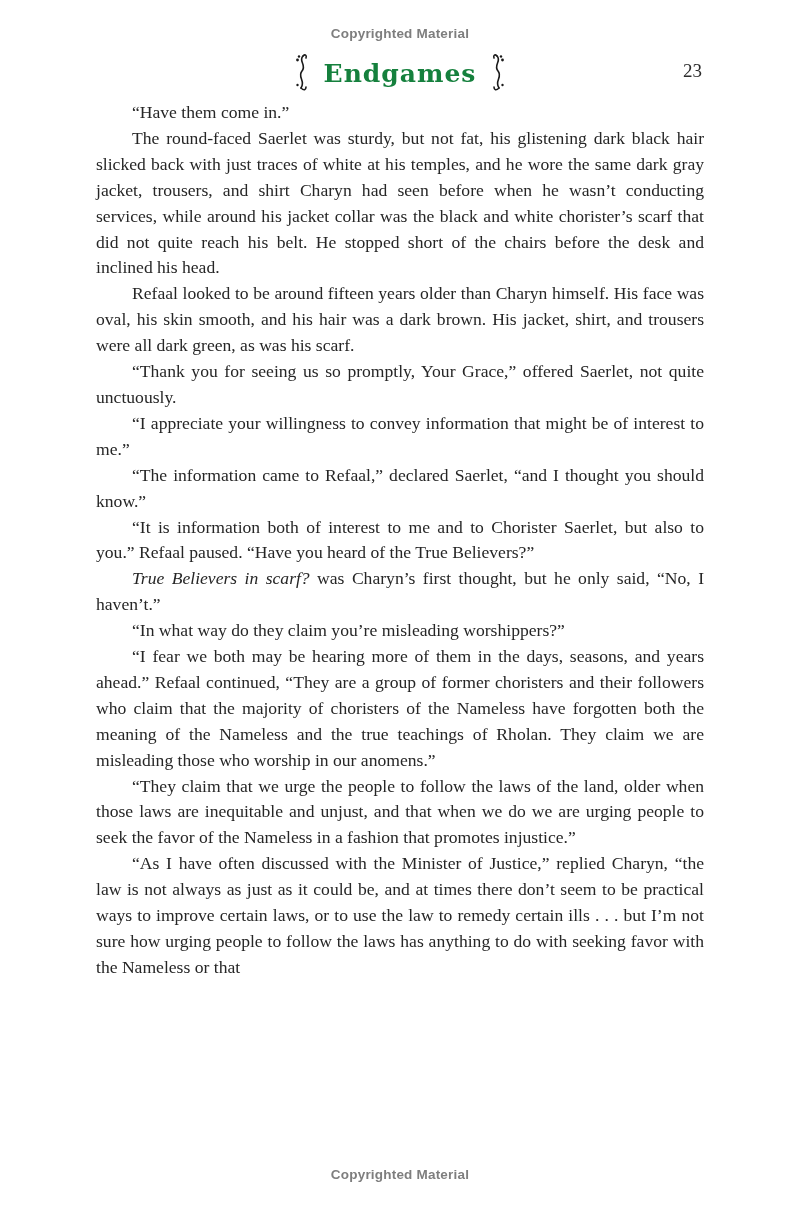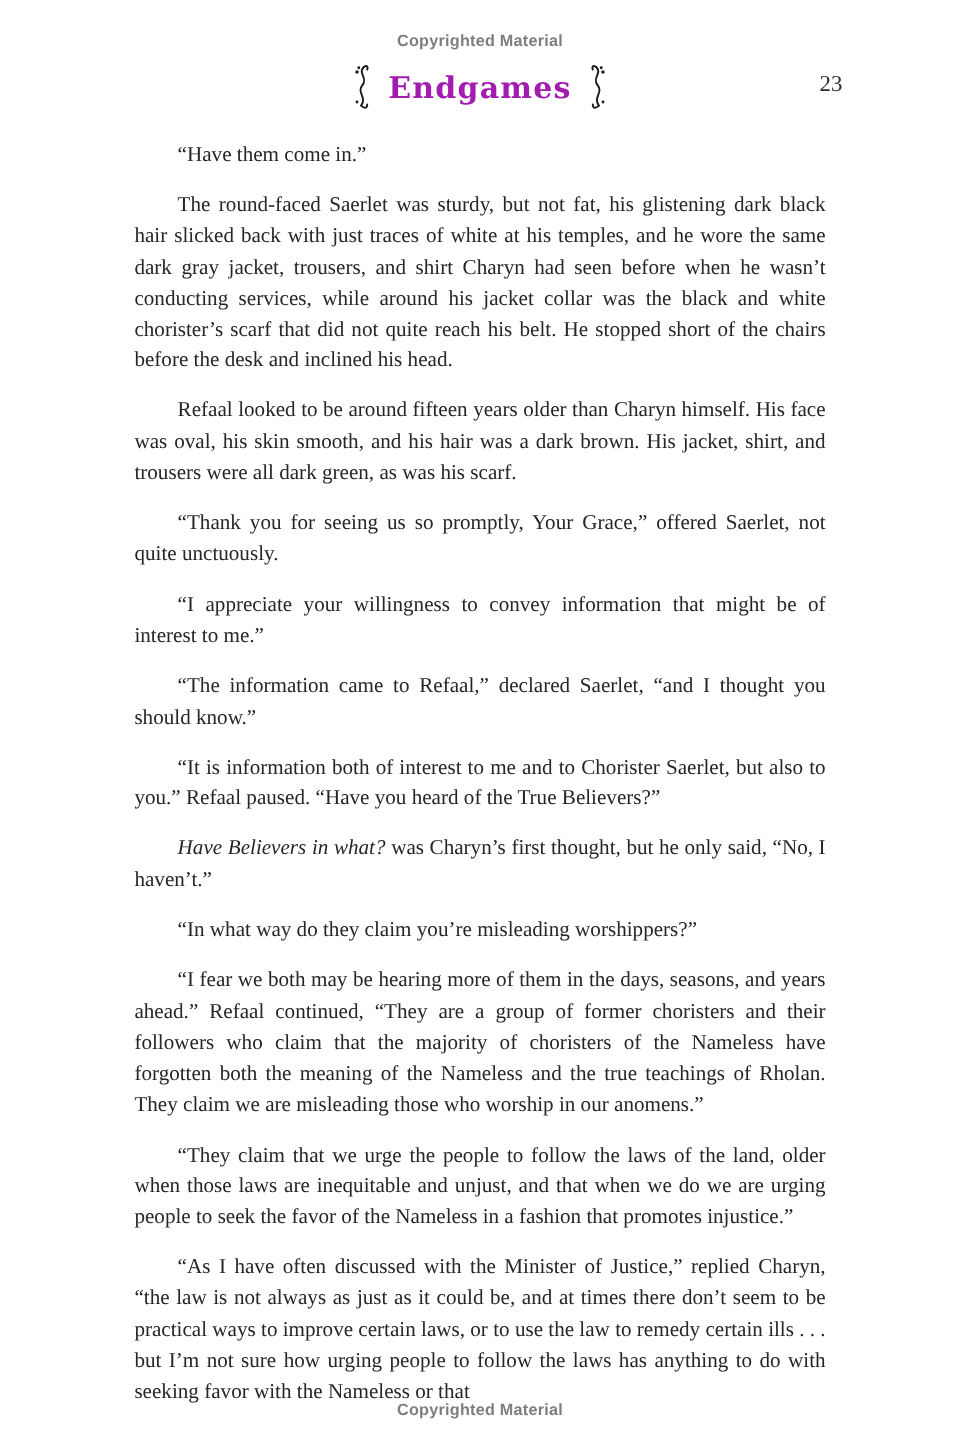--- a/index.html
+++ b/index.html
@@ -41,21 +41,21 @@
     text-align: center;
     white-space: nowrap;
   }
   .title {
     display: inline-block;
     vertical-align: middle;
     font-family: "DejaVu Serif", serif;
     font-weight: bold;
     font-size: 25px;
     letter-spacing: 1px;
-    color: #a21caf;
+    color: #15803d;
     padding: 0 10px;
   }
   .ornament {
     display: inline-block;
     vertical-align: middle;
     width: 16px;
     height: 42px;
   }
   .ornament svg { display: block; width: 16px; height: 42px; }
   .ornament.right svg { transform: scaleX(-1); }
@@ -73,21 +73,21 @@
     position: absolute;
     top: 100px;
     left: 96px;
     width: 608px;
     font-size: 17.6px;
     line-height: 25.9px;
     color: #262626;
     text-align: justify;
   }
   .body-text p {
-    margin: 16px;
+    margin: 0;
     padding: 0;
     text-indent: 36px;
   }
   .body-text em { font-style: italic; }
 </style>
 </head>
 <body>
 
 <div class="page">
 
@@ -122,21 +122,21 @@
 
   <div class="body-text">
     <p>“Have them come in.”</p>
     <p>The round-faced Saerlet was sturdy, but not fat, his glistening dark black hair slicked back with just traces of white at his temples, and he wore the same dark gray jacket, trousers, and shirt Charyn had seen before when he wasn’t conducting services, while around his jacket collar was the black and white chorister’s scarf that did not quite reach his belt. He stopped short of the chairs before the desk and inclined his head.</p>
     <p>Refaal looked to be around fifteen years older than Charyn himself. His face was oval, his skin smooth, and his hair was a dark brown. His jacket, shirt, and trousers were all dark green, as was his scarf.</p>
     <p>“Thank you for seeing us so promptly, Your Grace,” offered Saerlet, not quite unctuously.</p>
     <p>“I appreciate your willingness to convey information that might be of interest to me.”</p>
     <p>“The information came to Refaal,” declared Saerlet, “and I thought you should know.”</p>
     <p>“It is information both of interest to me and to Chorister Saerlet, but also to you.” Refaal paused. “Have you heard of the True Believers?”</p>
     <p>
-      <em>Have Believers in what?</em><span> was Charyn’s first thought, but he only said, “No, I haven’t.”</span>
+      <em>True Believers in scarf?</em><span> was Charyn’s first thought, but he only said, “No, I haven’t.”</span>
     </p>
     <p>“In what way do they claim you’re misleading worshippers?”</p>
     <p>“I fear we both may be hearing more of them in the days, seasons, and years ahead.” Refaal continued, “They are a group of former choristers and their followers who claim that the majority of choristers of the Nameless have forgotten both the meaning of the Nameless and the true teachings of Rholan. They claim we are misleading those who worship in our anomens.”</p>
     <p>“They claim that we urge the people to follow the laws of the land, older when those laws are inequitable and unjust, and that when we do we are urging people to seek the favor of the Nameless in a fashion that promotes injustice.”</p>
     <p>“As I have often discussed with the Minister of Justice,” replied Charyn, “the law is not always as just as it could be, and at times there don’t seem to be practical ways to improve certain laws, or to use the law to remedy certain ills . . . but I’m not sure how urging people to follow the laws has anything to do with seeking favor with the Nameless or that</p>
   </div>
 
   <div class="notice notice-bottom">Copyrighted Material</div>
 
 </div>

